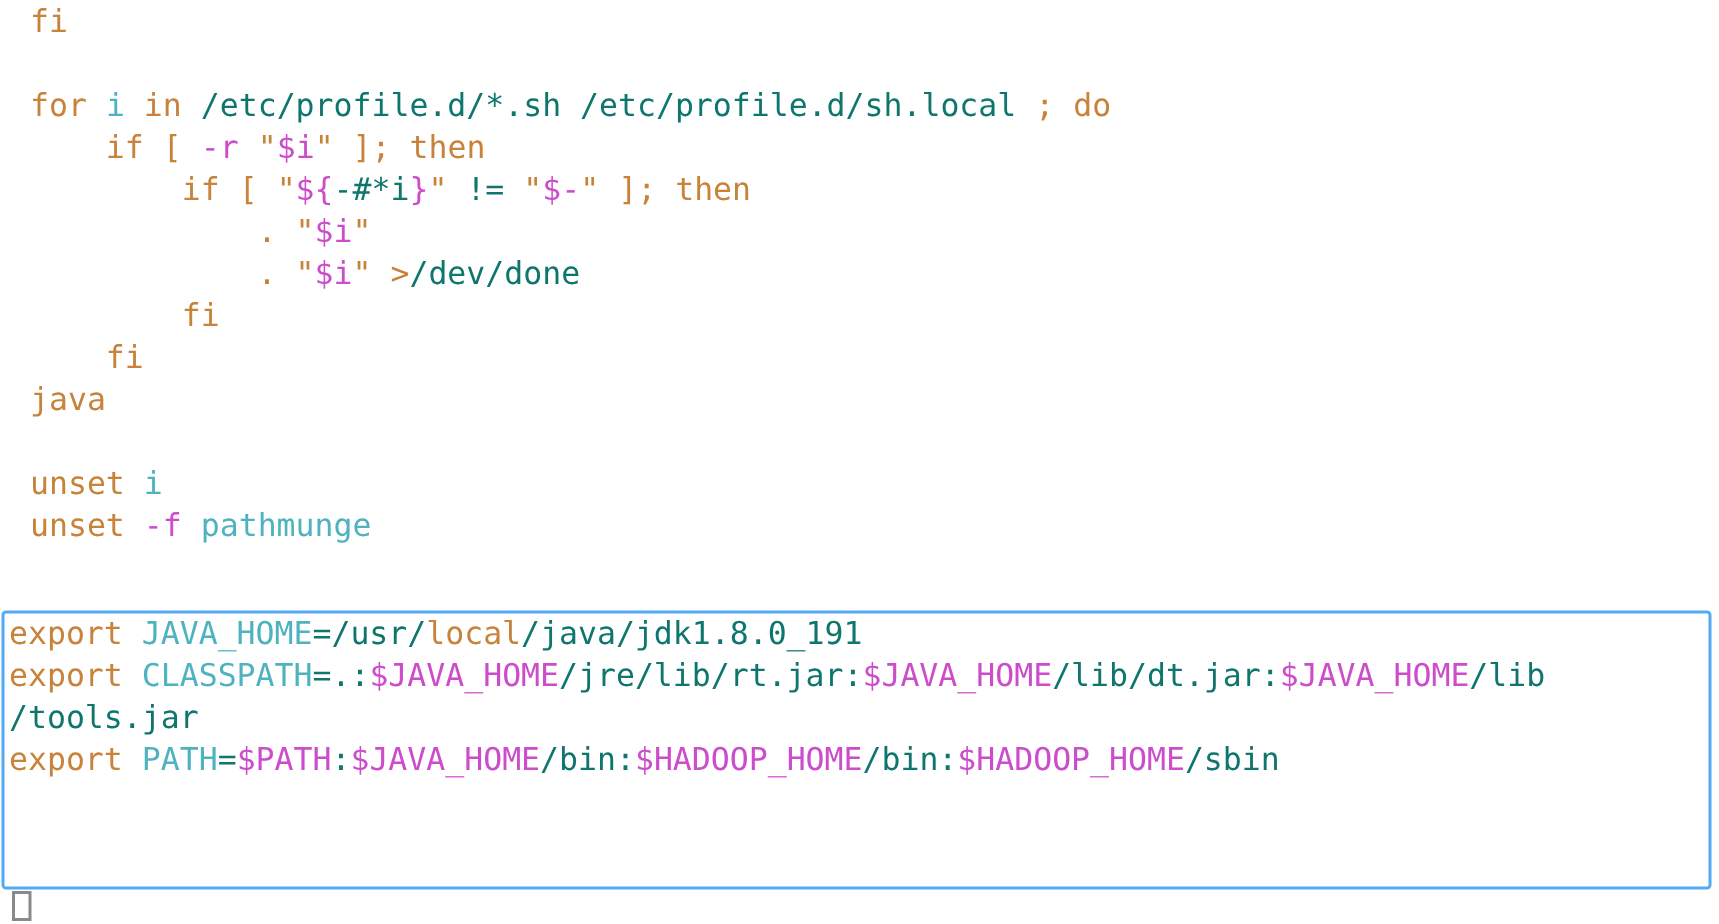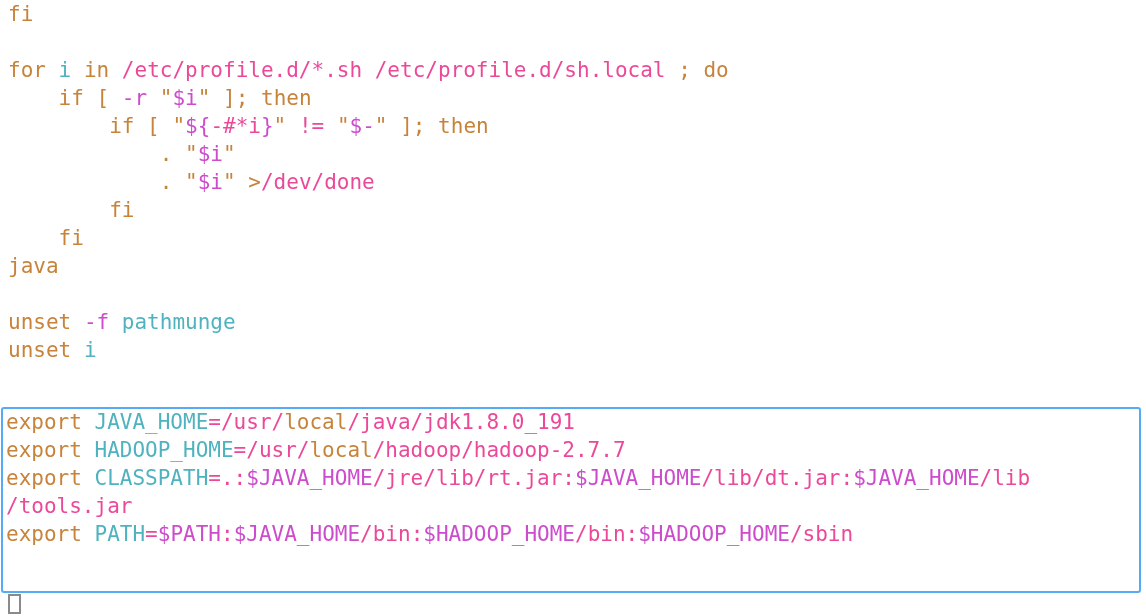--- a/index.html
+++ b/index.html
@@ -27,25 +27,25 @@
     width: 1146px;
     padding: 0;
   }
   .line {
     height: 28px;
     line-height: 28px;
     font-size: 21px;
     white-space: pre;
     color: #24292e;
     letter-spacing: 0px;
-    padding-left: 8px;
+    padding-left: 20px;
     box-sizing: border-box;
   }
   .tok-kw      { color: #c8833a; }  
-  .tok-plain   { color: #ec4899; }  
+  .tok-plain   { color: #0f766e; }  
   .tok-var     { color: #4fb3bf; }  
   .tok-varref  { color: #cc4ccc; }  
   .tok-ident   { color: #4fb3bf; }  
   .tok-flag    { color: #cc4ccc; }  
   .tok-op      { color: #c8833a; }  
 
   
   #selection-box {
     position: absolute;
     left: 1px;
@@ -88,27 +88,26 @@
       <div class="line"><span class="tok-plain">&nbsp;</span></div>
       <div class="line"><span class="tok-kw">for</span><span class="tok-plain"> </span><span class="tok-ident">i</span><span class="tok-plain"> </span><span class="tok-kw">in</span><span class="tok-plain"> /etc/profile.d/*.sh /etc/profile.d/sh.local </span><span class="tok-op">;</span><span class="tok-plain"> </span><span class="tok-kw">do</span></div>
       <div class="line"><span class="tok-plain">    </span><span class="tok-kw">if</span><span class="tok-plain"> </span><span class="tok-kw">[</span><span class="tok-plain"> </span><span class="tok-flag">-r</span><span class="tok-plain"> </span><span class="tok-kw">"</span><span class="tok-varref">$i</span><span class="tok-kw">"</span><span class="tok-plain"> </span><span class="tok-kw">]</span><span class="tok-op">;</span><span class="tok-plain"> </span><span class="tok-kw">then</span></div>
       <div class="line"><span class="tok-plain">        </span><span class="tok-kw">if</span><span class="tok-plain"> </span><span class="tok-kw">[</span><span class="tok-plain"> </span><span class="tok-kw">"</span><span class="tok-varref">${</span><span class="tok-plain">-#*i</span><span class="tok-varref">}</span><span class="tok-kw">"</span><span class="tok-plain"> </span><span class="tok-plain">!=</span><span class="tok-plain"> </span><span class="tok-kw">"</span><span class="tok-varref">$-</span><span class="tok-kw">"</span><span class="tok-plain"> </span><span class="tok-kw">]</span><span class="tok-op">;</span><span class="tok-plain"> </span><span class="tok-kw">then</span></div>
       <div class="line"><span class="tok-plain">            </span><span class="tok-kw">.</span><span class="tok-plain"> </span><span class="tok-kw">"</span><span class="tok-varref">$i</span><span class="tok-kw">"</span></div>
       <div class="line"><span class="tok-plain">            </span><span class="tok-kw">.</span><span class="tok-plain"> </span><span class="tok-kw">"</span><span class="tok-varref">$i</span><span class="tok-kw">"</span><span class="tok-plain"> </span><span class="tok-op">&gt;</span><span class="tok-plain">/dev/done</span></div>
       <div class="line"><span class="tok-plain">        </span><span class="tok-kw">fi</span></div>
       <div class="line"><span class="tok-plain">    </span><span class="tok-kw">fi</span></div>
       <div class="line"><span class="tok-kw">java</span></div>
       <div class="line"><span class="tok-plain">&nbsp;</span></div>
+      <div class="line"><span class="tok-kw">unset</span><span class="tok-plain"> </span><span class="tok-ident">i</span></div>
       <div class="line"><span class="tok-kw">unset</span><span class="tok-plain"> </span><span class="tok-flag">-f</span><span class="tok-plain"> </span><span class="tok-ident">pathmunge</span></div>
-      <div class="line"><span class="tok-kw">unset</span><span class="tok-plain"> </span><span class="tok-ident">i</span></div>
     </div>
 
   <div class="boxed-lines" id="boxed-lines">
       <div class="line"><span class="tok-kw">export</span><span class="tok-plain"> </span><span class="tok-var">JAVA_HOME</span><span class="tok-plain">=/usr/</span><span class="tok-kw">local</span><span class="tok-plain">/java/jdk1.8.0_191</span></div>
-      <div class="line"><span class="tok-kw">export</span><span class="tok-plain"> </span><span class="tok-var">HADOOP_HOME</span><span class="tok-plain">=/usr/</span><span class="tok-kw">local</span><span class="tok-plain">/hadoop/hadoop-2.7.7</span></div>
       <div class="line"><span class="tok-kw">export</span><span class="tok-plain"> </span><span class="tok-var">CLASSPATH</span><span class="tok-plain">=.:</span><span class="tok-varref">$JAVA_HOME</span><span class="tok-plain">/jre/lib/rt.jar:</span><span class="tok-varref">$JAVA_HOME</span><span class="tok-plain">/lib/dt.jar:</span><span class="tok-varref">$JAVA_HOME</span><span class="tok-plain">/lib</span></div>
       <div class="line"><span class="tok-plain">/tools.jar</span></div>
       <div class="line"><span class="tok-kw">export</span><span class="tok-plain"> </span><span class="tok-var">PATH</span><span class="tok-plain">=</span><span class="tok-varref">$PATH</span><span class="tok-plain">:</span><span class="tok-varref">$JAVA_HOME</span><span class="tok-plain">/bin:</span><span class="tok-varref">$HADOOP_HOME</span><span class="tok-plain">/bin:</span><span class="tok-varref">$HADOOP_HOME</span><span class="tok-plain">/sbin</span></div>
     </div>
 
   <div id="selection-box"></div>
 
   <div id="text-cursor"></div>
 
 </div>

